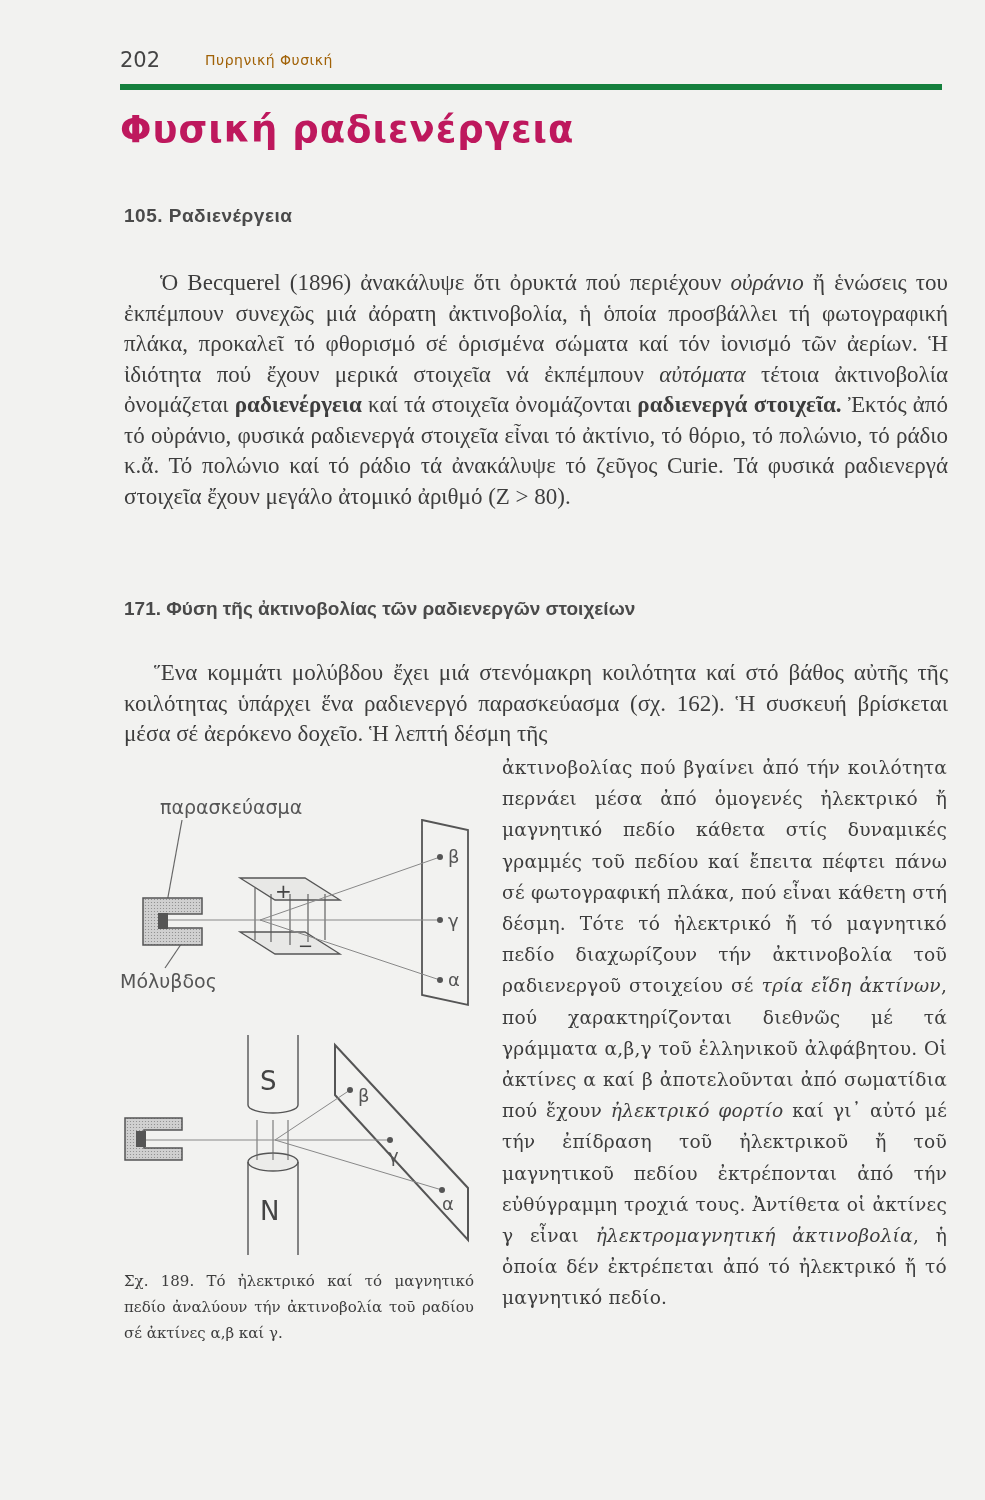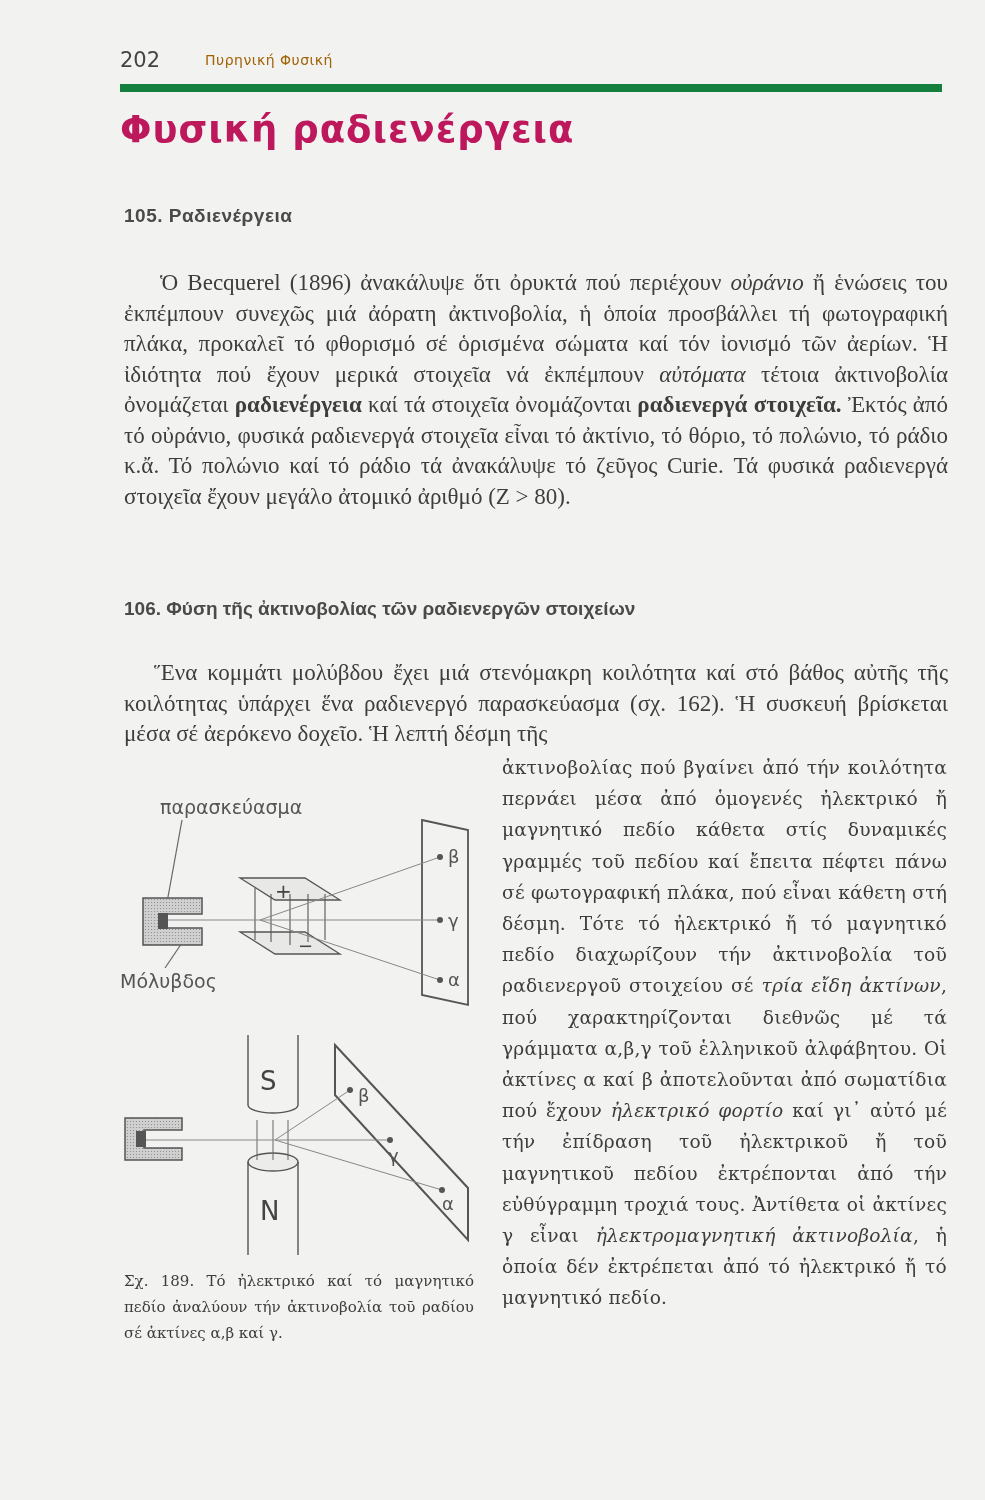--- a/index.html
+++ b/index.html
@@ -4,21 +4,21 @@
 <style>
   html, body { margin: 0; padding: 0; }
   body {
     width: 985px; height: 1500px; overflow: hidden;
     background: #f2f2f0;
     font-family: "Liberation Serif", "DejaVu Serif", serif;
     color: #3a3a3a;
     position: relative;
   }
   .page { position: absolute; left: 0; top: 0; width: 985px; height: 1500px; }
-  .runhead { position: absolute; left: 120px; top: 44px; width: 822px; height: 40px; border-bottom: 8px solid #15803d; }
+  .runhead { position: absolute; left: 120px; top: 44px; width: 822px; height: 40px; border-bottom: 6px solid #15803d; }
   .runhead .pnum { position: absolute; left: 0; top: 4px; font-family: "DejaVu Sans", sans-serif; font-size: 21px; color: #444; }
   .runhead .rtitle { position: absolute; left: 85px; top: 8px; font-family: "DejaVu Sans", sans-serif; font-size: 14px; color: #a16207; letter-spacing: 0.5px; }
   .chapter { position: absolute; left: 120px; top: 108px; font-family: "DejaVu Sans", sans-serif; font-weight: bold; font-size: 37px; color: #be185d; letter-spacing: 1px; }
   .sec { position: absolute; left: 124px; font-family: Liberation Sans, sans-serif; font-weight: bold; color: #4a4a4a; }
   .sec105 { top: 205px; font-size: 19px; letter-spacing: 0.5px; }
   .sec106 { top: 598px; font-size: 19px; }
   .para { position: absolute; font-size: 23px; line-height: 30.5px; text-align: justify; color: #3d3d3d; }
   .p1 { left: 124px; top: 268px; width: 824px; text-indent: 36px; }
   .p2a { left: 124px; top: 658px; width: 824px; text-indent: 30px; }
   .p2b { left: 502px; top: 752px; width: 445px; text-align: justify; font-family: "DejaVu Serif", serif; font-size: 18.6px; line-height: 31.2px; letter-spacing: 0.2px; }
@@ -36,21 +36,21 @@
     <span class="pnum">202</span>
     <span class="rtitle">Πυρηνική Φυσική</span>
   </div>
 
   <div class="chapter">Φυσική ραδιενέργεια</div>
 
   <div class="sec sec105">105. Ραδιενέργεια</div>
 
   <div class="para p1"><span>Ὁ Becquerel (1896) ἀνακάλυψε ὅτι ὀρυκτά πού περιέχουν </span><span class="i">οὐράνιο</span><span> ἤ ἑνώσεις του ἐκπέμπουν συνεχῶς μιά ἀόρατη ἀκτινοβολία, ἡ ὁποία προσβάλλει τή φωτογραφική πλάκα, προκαλεῖ τό φθορισμό σέ ὁρισμένα σώματα καί τόν ἰονισμό τῶν ἀερίων. Ἡ ἰδιότητα πού ἔχουν μερικά στοιχεῖα νά ἐκπέμπουν </span><span class="i">αὐτόματα</span><span> τέτοια ἀκτινοβολία ὀνομάζεται </span><span class="b">ραδιενέργεια</span><span> καί τά στοιχεῖα ὀνομάζονται </span><span class="b">ραδιενεργά στοιχεῖα.</span><span> Ἐκτός ἀπό τό οὐράνιο, φυσικά ραδιενεργά στοιχεῖα εἶναι τό ἀκτίνιο, τό θόριο, τό πολώνιο, τό ράδιο κ.ἄ. Τό πολώνιο καί τό ράδιο τά ἀνακάλυψε τό ζεῦγος Curie. Τά φυσικά ραδιενεργά στοιχεῖα ἔχουν μεγάλο ἀτομικό ἀριθμό (Z &gt; 80).</span></div>
 
-  <div class="sec sec106">106. Φύση τῆς ἀκτινοβολίας τῶν ραδιενεργῶν στοιχείων</div>
+  <div class="sec sec106">171. Φύση τῆς ἀκτινοβολίας τῶν ραδιενεργῶν στοιχείων</div>
 
   <div class="para p2a">Ἕνα κομμάτι μολύβδου ἔχει μιά στενόμακρη κοιλότητα καί στό βάθος αὐτῆς τῆς κοιλότητας ὑπάρχει ἕνα ραδιενεργό παρασκεύασμα (σχ. 162). Ἡ συσκευή βρίσκεται μέσα σέ ἀερόκενο δοχεῖο. Ἡ λεπτή δέσμη τῆς</div>
 
   <div class="para p2b"><span>ἀκτινοβολίας πού βγαίνει ἀπό τήν κοιλότητα περνάει μέσα ἀπό ὁμογενές ἠλεκτρικό ἤ μαγνητικό πεδίο κάθετα στίς δυναμικές γραμμές τοῦ πεδίου καί ἔπειτα πέφτει πάνω σέ φωτογραφική πλάκα, πού εἶναι κάθετη στή δέσμη. Τότε τό ἠλεκτρικό ἤ τό μαγνητικό πεδίο διαχωρίζουν τήν ἀκτινοβολία τοῦ ραδιενεργοῦ στοιχείου σέ </span><span class="i">τρία εἴδη ἀκτίνων</span><span>, πού χαρακτηρίζονται διεθνῶς μέ τά γράμματα α,β,γ τοῦ ἑλληνικοῦ ἀλφάβητου. Οἱ ἀκτίνες α καί β ἀποτελοῦνται ἀπό σωματίδια πού ἔχουν </span><span class="i">ἠλεκτρικό φορτίο</span><span> καί γι᾿ αὐτό μέ τήν ἐπίδραση τοῦ ἠλεκτρικοῦ ἤ τοῦ μαγνητικοῦ πεδίου ἐκτρέπονται ἀπό τήν εὐθύγραμμη τροχιά τους. Ἀντίθετα οἱ ἀκτίνες γ εἶναι </span><span class="i">ἠλεκτρομαγνητική ἀκτινοβολία</span><span>, ἡ ὁποία δέν ἐκτρέπεται ἀπό τό ἠλεκτρικό ἤ τό μαγνητικό πεδίο.</span></div>
 
   <svg class="fig" viewBox="0 0 370 560" width="370" height="560">
     <defs>
       <pattern id="dots" width="3" height="3" patternUnits="userSpaceOnUse">
         <rect width="3" height="3" fill="#d0d0d0"></rect>
         <circle cx="1.5" cy="1.5" r="0.6" fill="#888"></circle>

